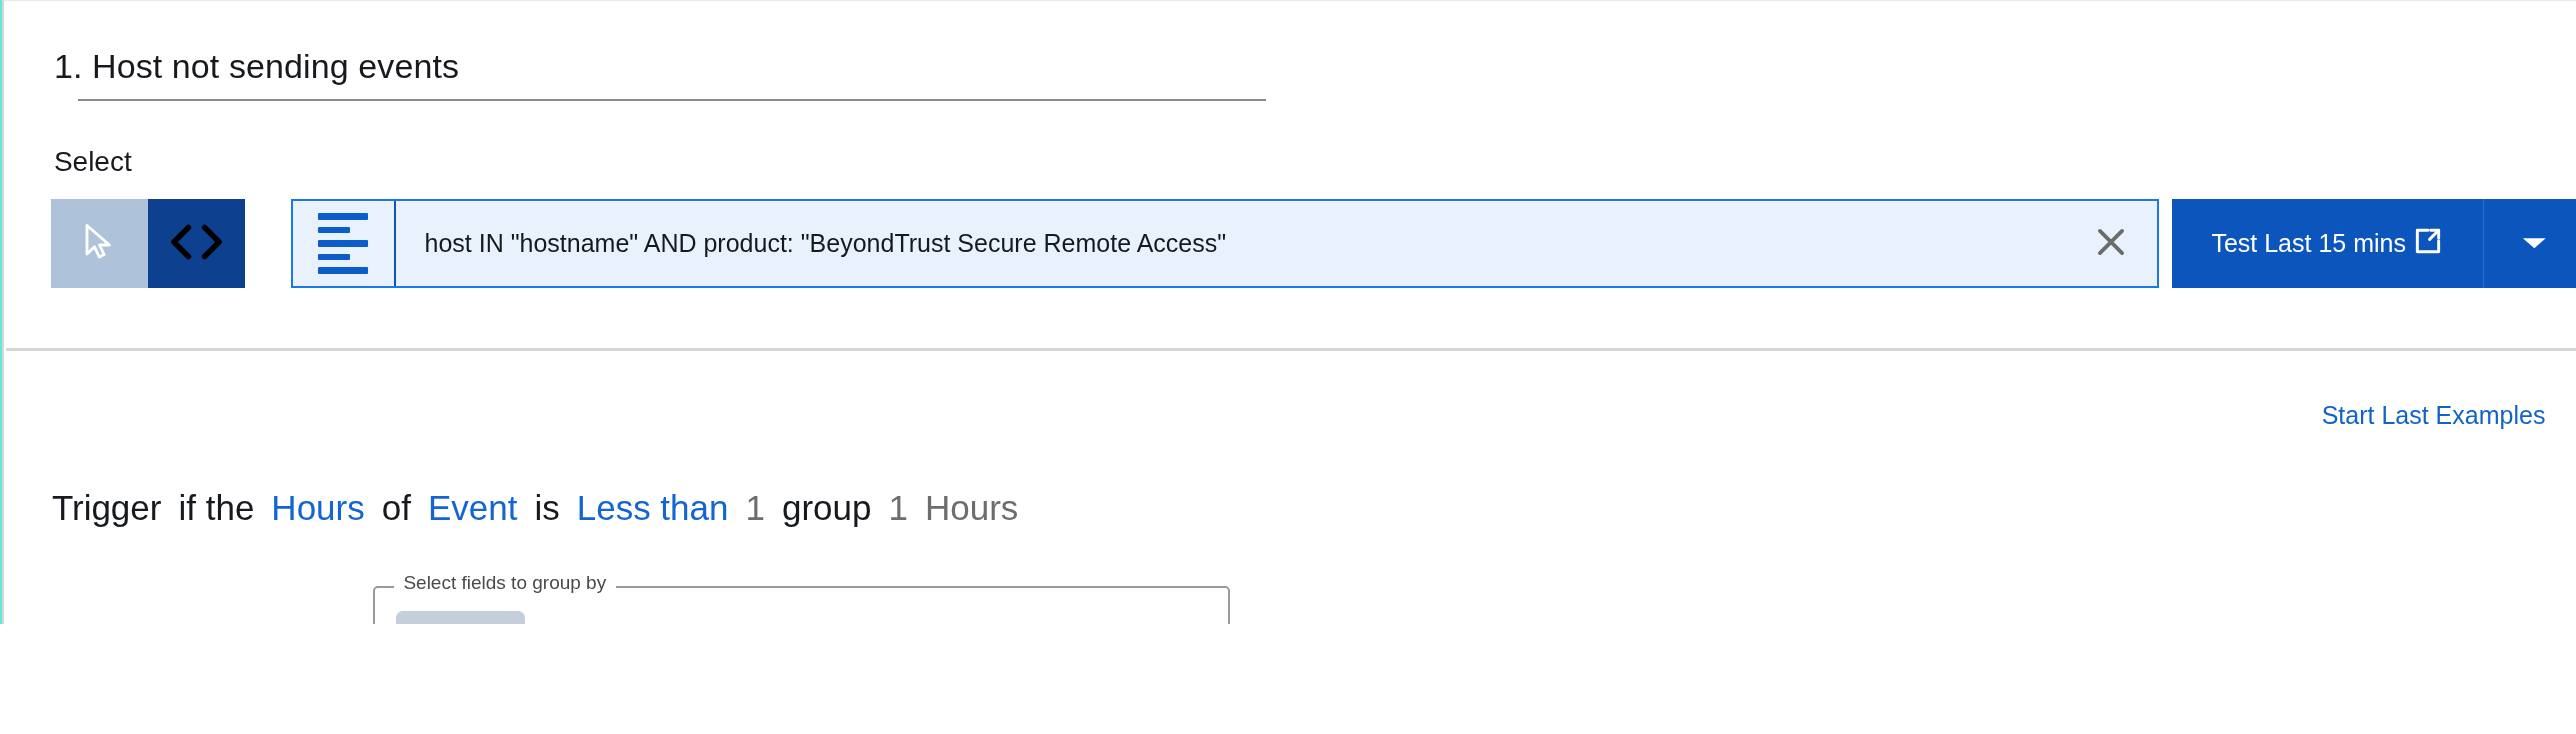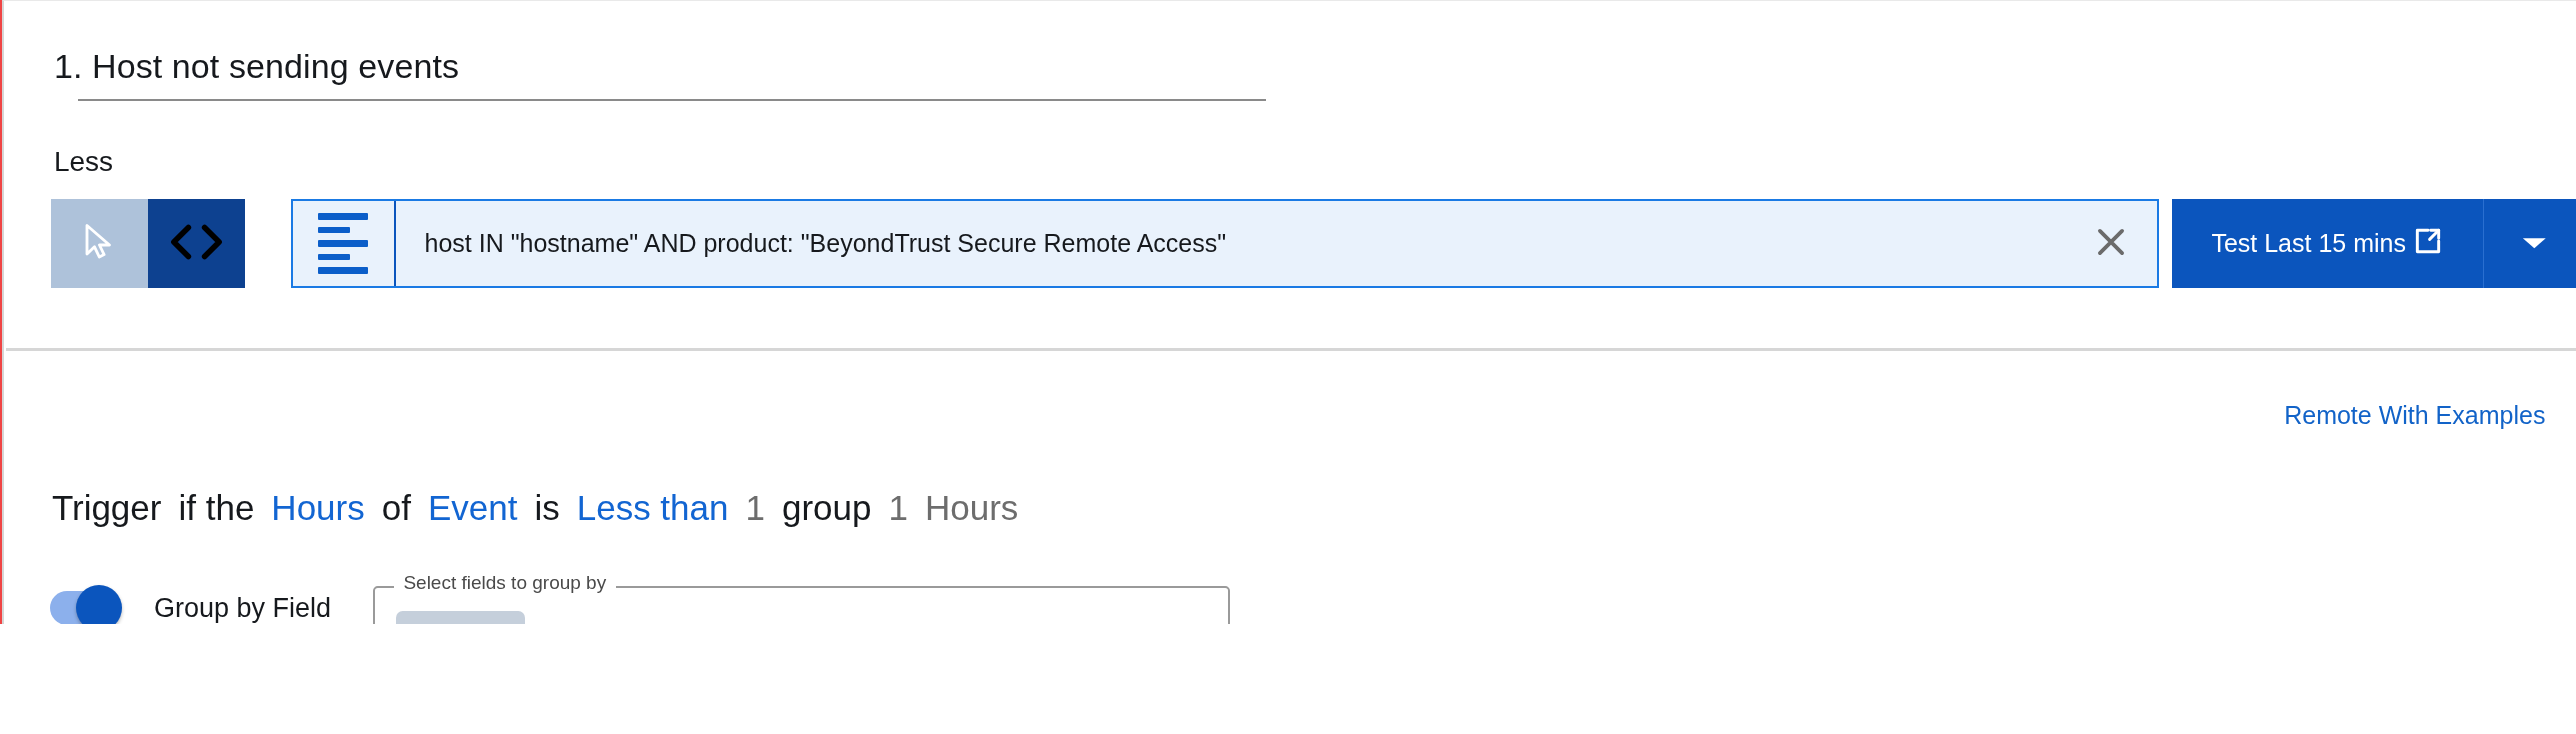--- a/index.html
+++ b/index.html
@@ -5,21 +5,21 @@
   * { box-sizing: border-box; }
   html, body {
     margin: 0; padding: 0;
     background: #ffffff;
     font-family: "Liberation Sans", sans-serif;
   }
   .screen {
     position: relative;
     width: 2576px;
     height: 624px;
-    background: #ef4444;
+    background: #5eead4;
     overflow: hidden;
   }
   .card {
     position: absolute;
     left: 1.9px; top: 0px;
     width: 2574px; height: 735px;
     background: #ffffff;
     border-left: 2.9px solid #d6d6d6;
     border-top: 1.9px solid #e9e9e9;
   }
@@ -239,21 +239,21 @@
 <body>
 
 <div class="screen">
   <div class="card">
 
     <div class="title-wrap">
       <div class="title">1. Host not sending events</div>
       <div class="title-rule"></div>
     </div>
 
-    <div class="query-label">Less</div>
+    <div class="query-label">Select</div>
 
     <div class="query-row">
 
       <div class="mode-btn mode-cursor">
         <span>
           <svg width="36" height="42" viewBox="0 0 24 26" aria-hidden="true">
             <path d="M4 2 L4 21 L9 16.2 L12.2 23 L15.4 21.4 L12.3 15 L19 15 Z" fill="none" stroke="#ffffff" stroke-width="1.9" stroke-linejoin="round"></path>
           </svg>
         </span>
       </div>
@@ -303,42 +303,36 @@
           <svg width="28.6" height="19" viewBox="0 0 20 12" aria-hidden="true">
             <path d="M2 3 L10 10 L18 3 Z" fill="#ffffff"></path>
           </svg>
         </span>
       </div>
     </div>
 
     <div class="section-div"></div>
 
 
-    <div class="examples-link">Remote With Examples</div>
+    <div class="examples-link">Start Last Examples</div>
 
     <div class="trigger-row">
       <span class="w">Trigger</span>
       <span class="w">if the</span>
       <span class="sel">Hours</span>
       <span class="w">of</span>
       <span class="sel">Event</span>
       <span class="w">is</span>
       <span class="sel">Less than</span>
       <span class="num">1</span>
       <span class="w">group</span>
       <span class="num">1</span>
       <span class="unit">Hours</span>
     </div>
 
-    <div class="group-row">
-      <span class="toggle">
-        <span class="knob"></span>
-      </span>
-      <span class="group-label">Group by Field</span>
-    </div>
 
     <div class="field-wrap">
       <div class="field-box"></div>
       <div class="field-legend">Select fields to group by</div>
       <div class="chip">
         <span class="chip-text">host</span>
         <span>
           <svg width="27" height="27" viewBox="0 0 24 24" aria-hidden="true">
             <path d="M5.5 5.5 L18.5 18.5 M18.5 5.5 L5.5 18.5" stroke="#8d949d" stroke-width="2.1" stroke-linecap="round"></path>
           </svg>

